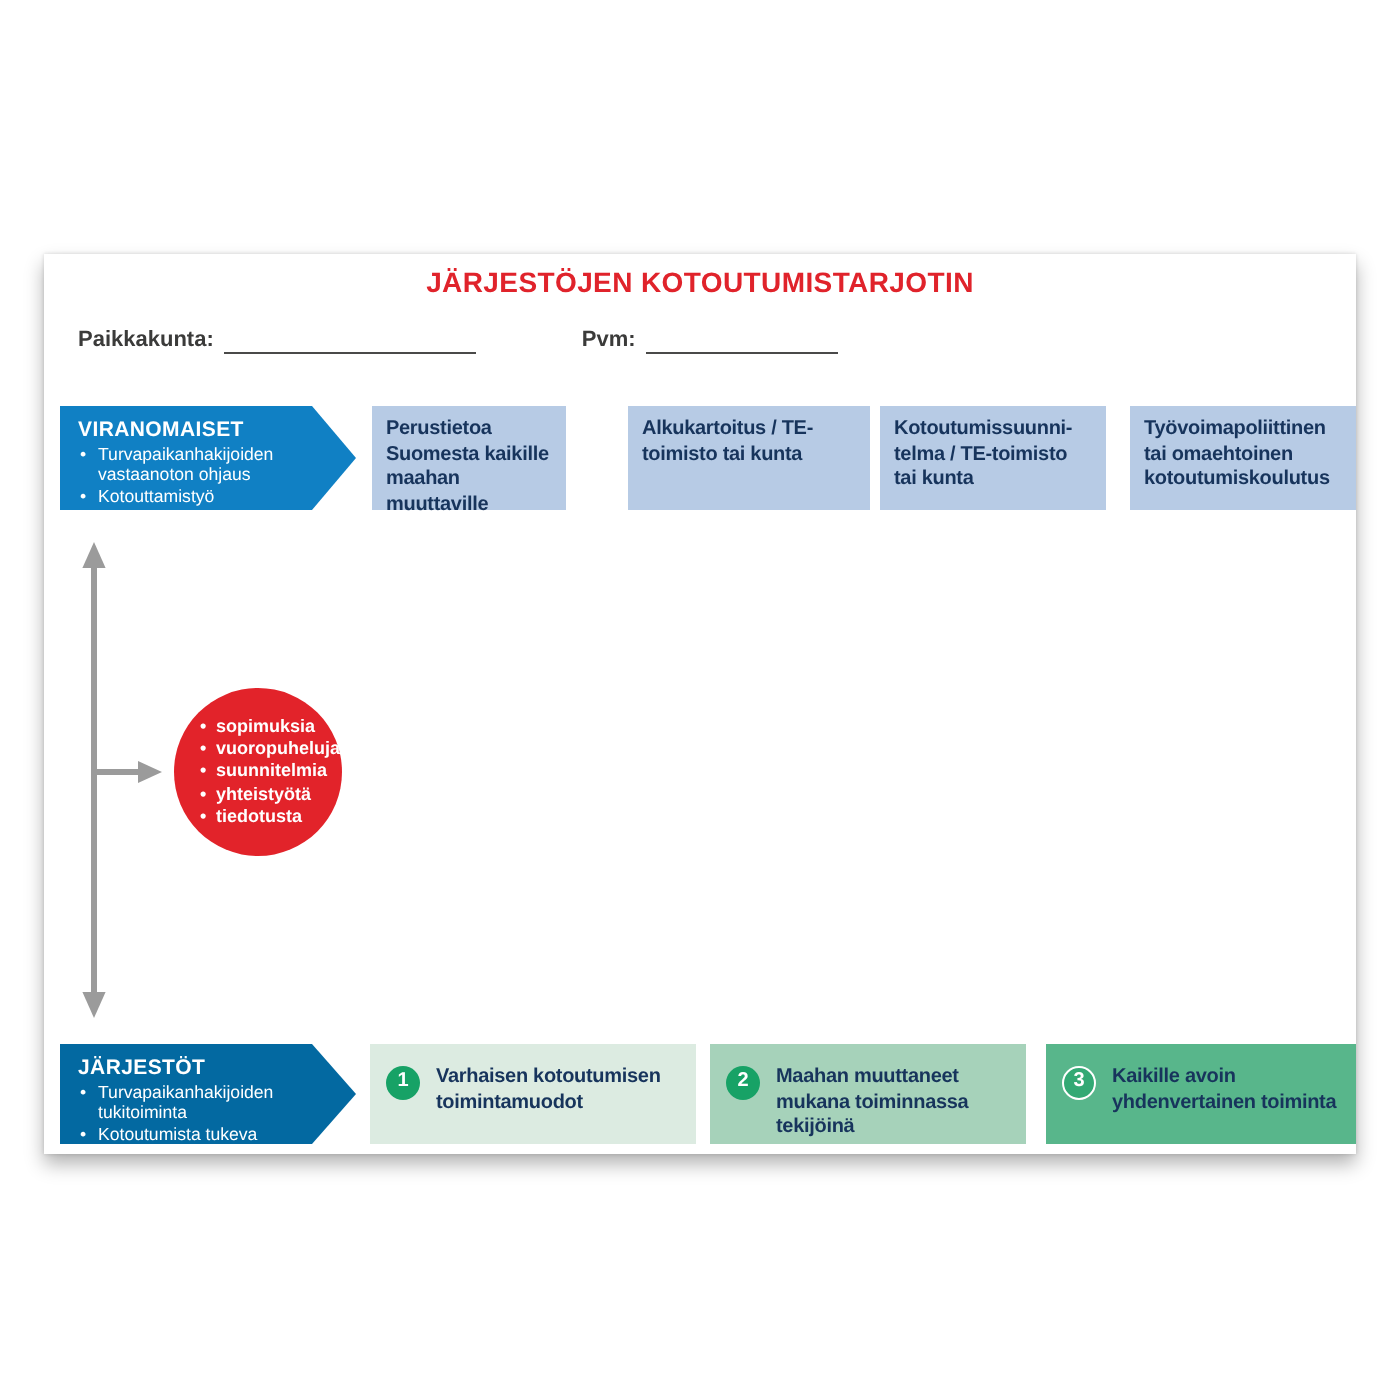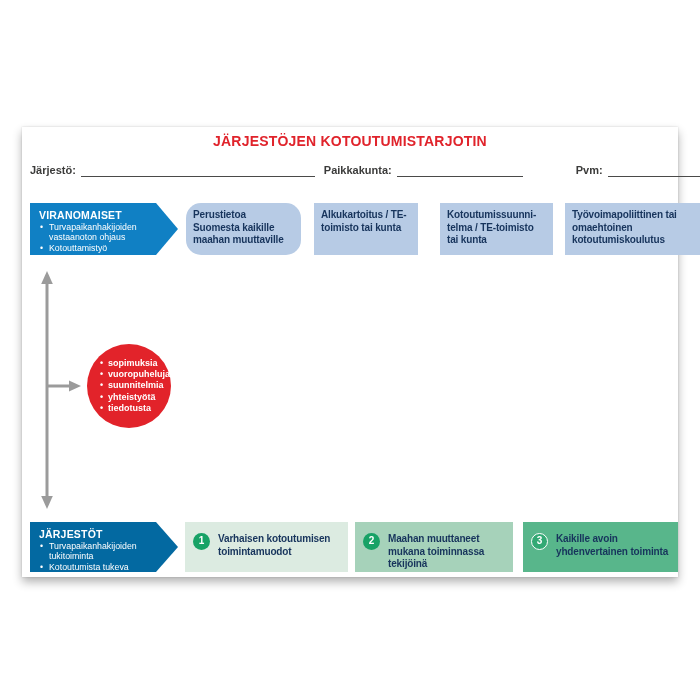--- a/index.html
+++ b/index.html
@@ -26,22 +26,22 @@
   .arrow-box.blue{top:76px;height:52px;background:#1080c4;}
   .arrow-box.green{top:395px;height:50px;background:#0369a1;}
   .arrow-box h2{margin:0 0 1px 0;font-size:10.5px;font-weight:bold;letter-spacing:.2px;}
   .arrow-box ul{margin:0;padding:0;list-style:none;font-size:8.8px;line-height:1.18;font-weight:normal;}
   .arrow-box li{position:relative;padding-left:10px;}
   .arrow-box li::before{content:"\2022";position:absolute;left:1px;}
   
   .bbox{position:absolute;top:76px;height:52px;box-sizing:border-box;background:#b7cbe5;
         color:#17345c;font-weight:bold;font-size:10px;line-height:1.25;padding:6px 7px;
         letter-spacing:-.15px;}
-  .b1{left:164px;width:115px;border-radius:15px;} .b2{left:292px;width:104px;}
-  .b3{left:418px;width:113px;} .b4{left:543px;width:135px;}
+  .b1{left:164px;width:97px;} .b2{left:292px;width:121px;}
+  .b3{left:418px;width:113px;} .b4{left:543px;width:113px;}
   
   .arrows{position:absolute;left:0;top:0;pointer-events:none;}
   
   .red-circle{position:absolute;left:65px;top:217px;width:84px;height:84px;border-radius:50%;
               background:#e2232a;display:flex;align-items:center;}
   .red-circle ul{margin:0;padding:0 0 0 13px;list-style:none;color:#ffffff;
                  font-size:9px;font-weight:bold;line-height:1.24;}
   .red-circle li{position:relative;padding-left:8px;}
   .red-circle li::before{content:"\2022";position:absolute;left:0;}
   
@@ -58,24 +58,20 @@
 </style>
 </head>
 <body>
 
 <div class="canvas">
   <div class="sheet">
 
     <h1 class="title">JÄRJESTÖJEN KOTOUTUMISTARJOTIN</h1>
 
     <div class="form-row">
-      <div class="field f1">
-        <span class="lbl">Järjestö:</span>
-        <span class="blank"></span>
-      </div>
       <div class="field f2">
         <span class="lbl">Paikkakunta:</span>
         <span class="blank"></span>
       </div>
       <div class="field f3">
         <span class="lbl">Pvm:</span>
         <span class="blank"></span>
       </div>
     </div>
 

